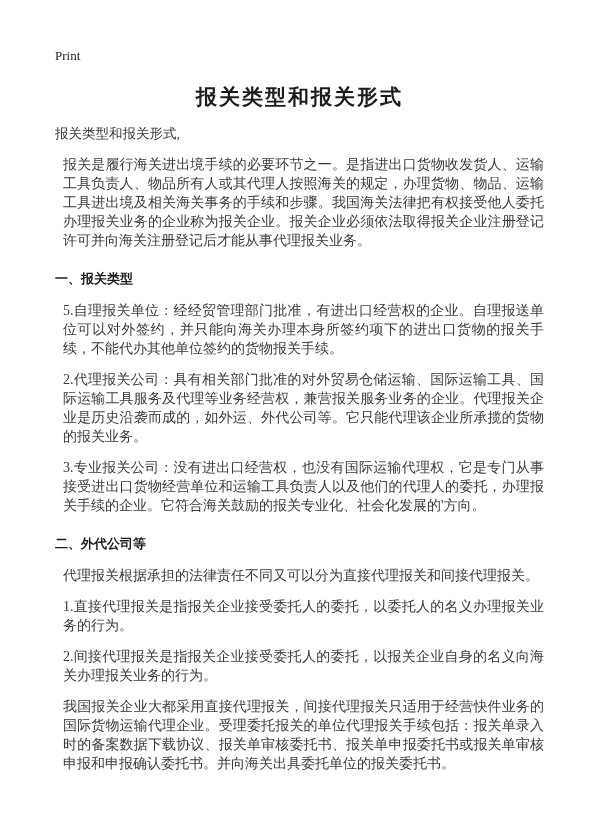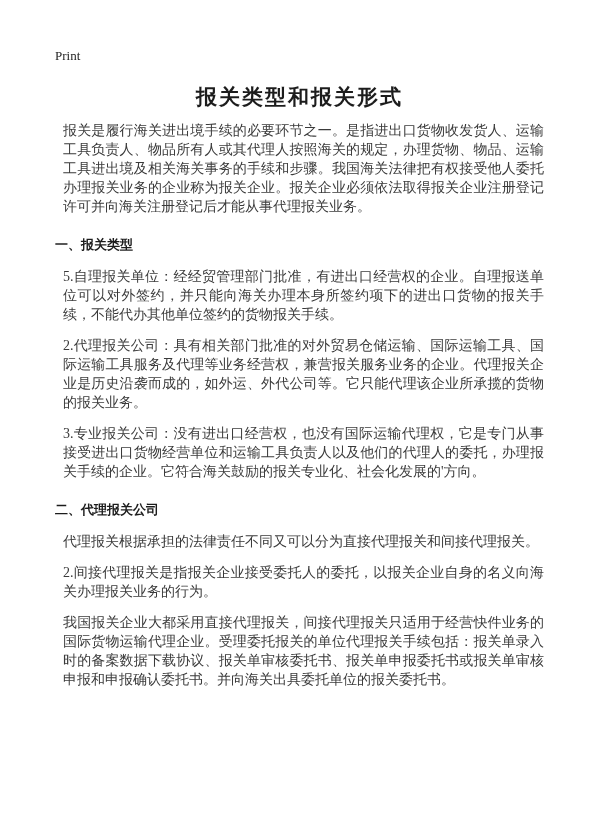--- a/index.html
+++ b/index.html
@@ -60,34 +60,36 @@
 </style>
 </head>
 <body>
 
 <div class="page">
 
   <a class="print-link">Print</a>
 
   <h1 class="page-title">报关类型和报关形式</h1>
 
+  <p class="page-subtitle">报关类型和报关形式,</p>
 
   <p class="body-par">报关是履行海关进出境手续的必要环节之一。是指进出口货物收发货人、运输工具负责人、物品所有人或其代理人按照海关的规定，办理货物、物品、运输工具进出境及相关海关事务的手续和步骤。我国海关法律把有权接受他人委托办理报关业务的企业称为报关企业。报关企业必须依法取得报关企业注册登记许可并向海关注册登记后才能从事代理报关业务。</p>
 
   <h2 class="section-heading">一、报关类型</h2>
 
 
   <p class="body-par">5.自理报关单位：经经贸管理部门批准，有进出口经营权的企业。自理报送单位可以对外签约，并只能向海关办理本身所签约项下的进出口货物的报关手续，不能代办其他单位签约的货物报关手续。</p>
 
   <p class="body-par">2.代理报关公司：具有相关部门批准的对外贸易仓储运输、国际运输工具、国际运输工具服务及代理等业务经营权，兼营报关服务业务的企业。代理报关企业是历史沿袭而成的，如外运、外代公司等。它只能代理该企业所承揽的货物的报关业务。</p>
 
   <p class="body-par">3.专业报关公司：没有进出口经营权，也没有国际运输代理权，它是专门从事接受进出口货物经营单位和运输工具负责人以及他们的代理人的委托，办理报关手续的企业。它符合海关鼓励的报关专业化、社会化发展的'方向。</p>
 
-  <h2 class="section-heading">二、代理报关公司</h2>
+  <h2 class="section-heading">二、外代公司等</h2>
 
   <p class="body-par">代理报关根据承担的法律责任不同又可以分为直接代理报关和间接代理报关。</p>
 
+  <p class="body-par">1.直接代理报关是指报关企业接受委托人的委托，以委托人的名义办理报关业务的行为。</p>
 
   <p class="body-par">2.间接代理报关是指报关企业接受委托人的委托，以报关企业自身的名义向海关办理报关业务的行为。</p>
 
   <p class="body-par">我国报关企业大都采用直接代理报关，间接代理报关只适用于经营快件业务的国际货物运输代理企业。受理委托报关的单位代理报关手续包括：报关单录入时的备案数据下载协议、报关单审核委托书、报关单申报委托书或报关单审核申报和申报确认委托书。并向海关出具委托单位的报关委托书。</p>
 
 </div>
 
 </body></html>

